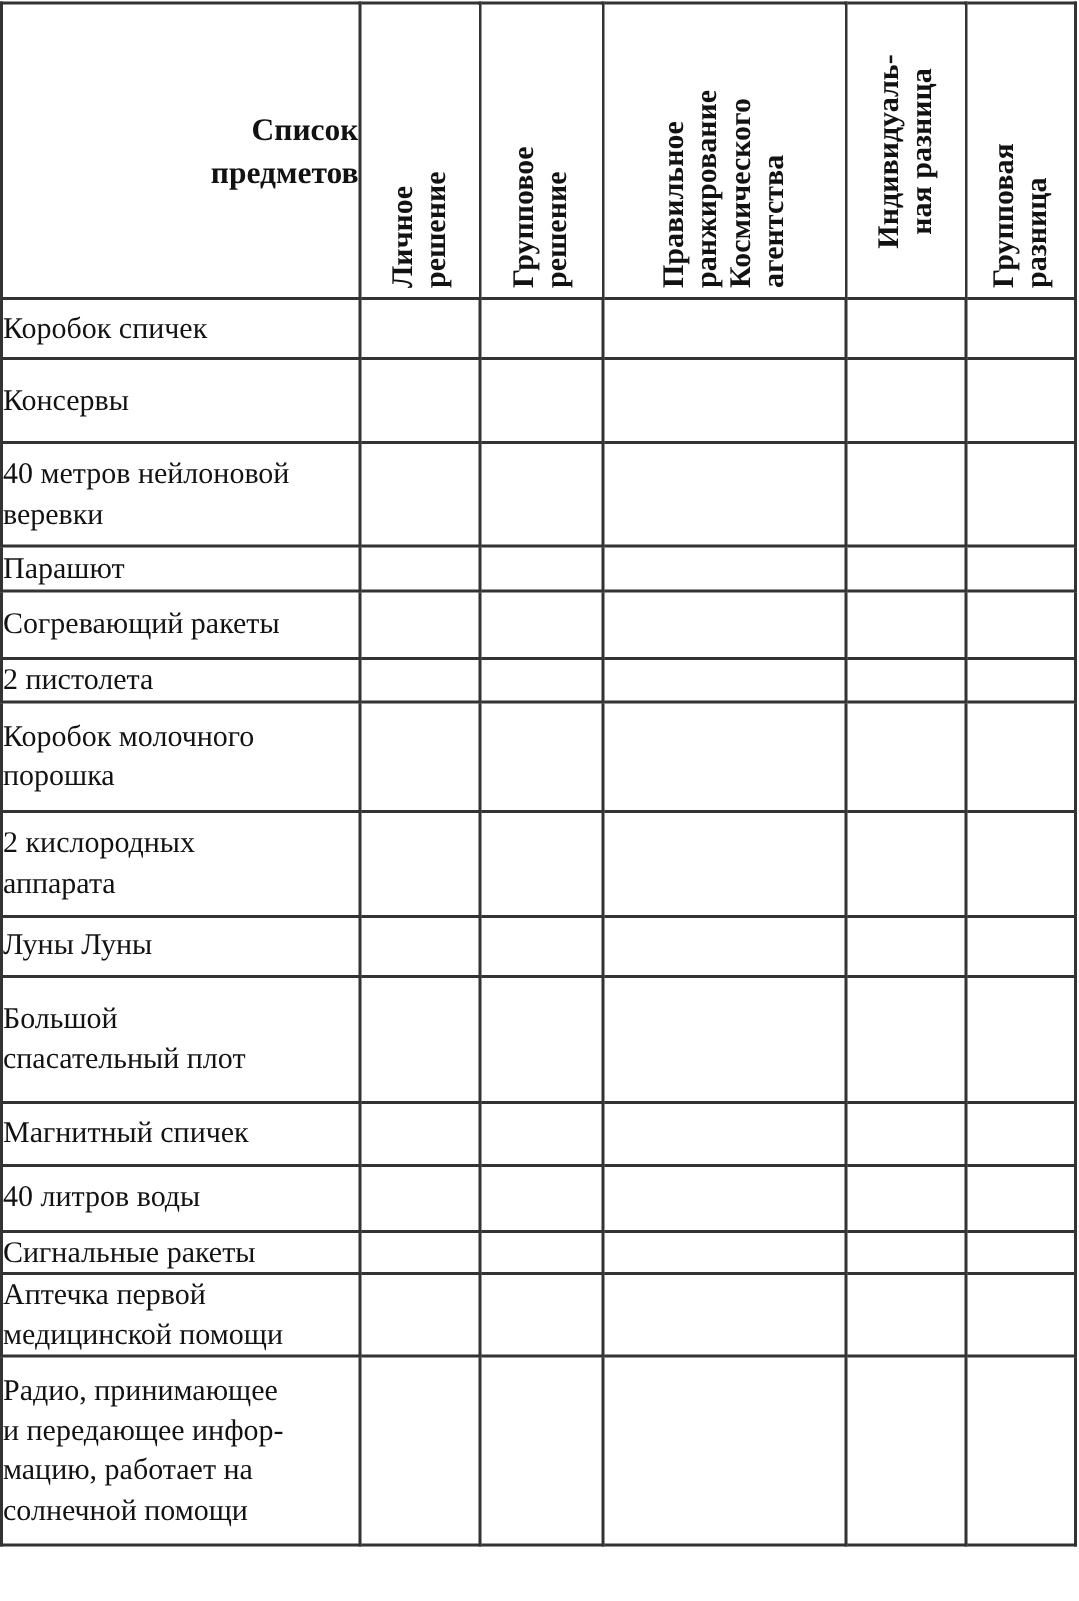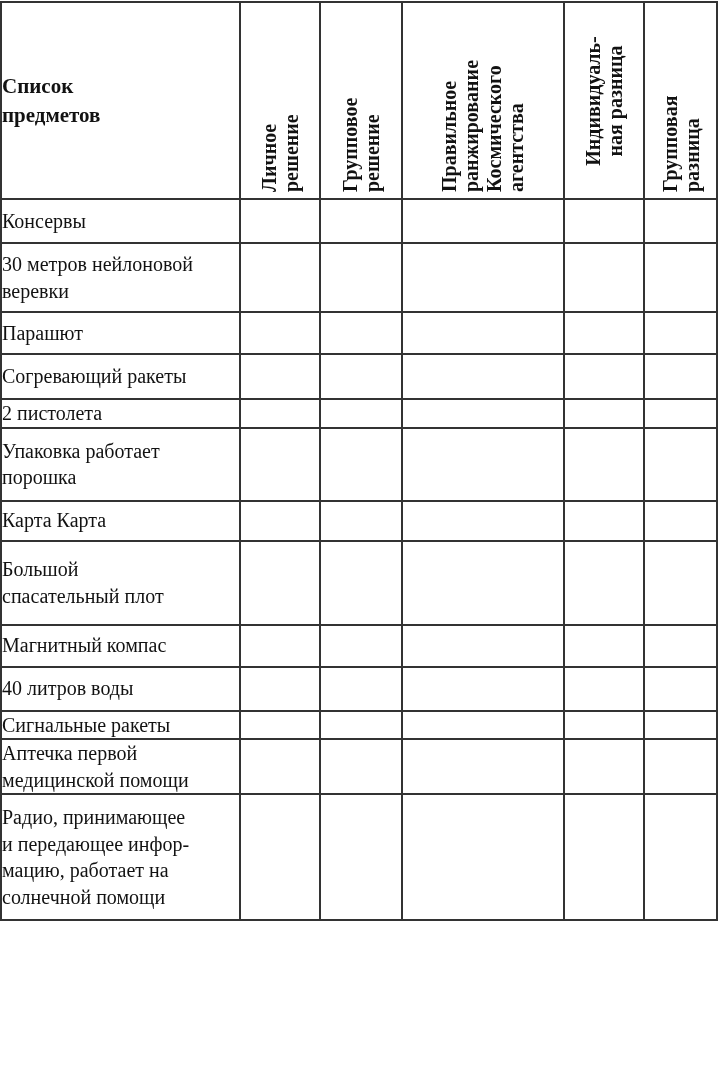--- a/index.html
+++ b/index.html
@@ -23,21 +23,21 @@
   table.rank-table td {
     border: 2px solid #333333;
     background: #ffffff;
     padding: 0;
     overflow: hidden;
   }
   th.corner {
     font-weight: bold;
     font-size: 21px;
     line-height: 1.35;
-    text-align: left;
+    text-align: right;
     vertical-align: middle;
     white-space: pre-line;
   }
   th.vcol {
     position: relative;
     font-weight: bold;
   }
   th.vcol .rot {
     position: absolute;
     left: 50%;
@@ -99,38 +99,46 @@
           <div class="rot center">Индивидуаль-
 ная разница</div>
         </th>
       <th class="vcol">
           <div class="rot">Групповая
 разница</div>
         </th>
     </tr>
   </thead>
   <tbody>
-    <tr style="height:44px">
+    <tr style="height:40px">
+      <td class="item">Коробок спичек</td>
+      <td class="blank"></td>
+      <td class="blank"></td>
+      <td class="blank"></td>
+      <td class="blank"></td>
+      <td class="blank"></td>
+    </tr>
+    <tr style="height:56px">
       <td class="item">Консервы</td>
       <td class="blank"></td>
       <td class="blank"></td>
       <td class="blank"></td>
       <td class="blank"></td>
       <td class="blank"></td>
     </tr>
     <tr style="height:69px">
-      <td class="item">30 метров нейлоновой
+      <td class="item">40 метров нейлоновой
 веревки</td>
       <td class="blank"></td>
       <td class="blank"></td>
       <td class="blank"></td>
       <td class="blank"></td>
       <td class="blank"></td>
     </tr>
-    <tr style="height:42px">
+    <tr style="height:30px">
       <td class="item">Парашют</td>
       <td class="blank"></td>
       <td class="blank"></td>
       <td class="blank"></td>
       <td class="blank"></td>
       <td class="blank"></td>
     </tr>
     <tr style="height:45px">
       <td class="item">Согревающий ракеты</td>
       <td class="blank"></td>
@@ -141,47 +149,56 @@
     </tr>
     <tr style="height:27px">
       <td class="item">2 пистолета</td>
       <td class="blank"></td>
       <td class="blank"></td>
       <td class="blank"></td>
       <td class="blank"></td>
       <td class="blank"></td>
     </tr>
     <tr style="height:73px">
-      <td class="item">Упаковка работает
+      <td class="item">Коробок молочного
 порошка</td>
       <td class="blank"></td>
       <td class="blank"></td>
       <td class="blank"></td>
       <td class="blank"></td>
       <td class="blank"></td>
     </tr>
+    <tr style="height:70px">
+      <td class="item">2 кислородных
+аппарата</td>
+      <td class="blank"></td>
+      <td class="blank"></td>
+      <td class="blank"></td>
+      <td class="blank"></td>
+      <td class="blank"></td>
+    </tr>
     <tr style="height:40px">
-      <td class="item">Карта Карта</td>
+      <td class="item">Луны Луны</td>
       <td class="blank"></td>
       <td class="blank"></td>
       <td class="blank"></td>
       <td class="blank"></td>
       <td class="blank"></td>
     </tr>
     <tr style="height:84px">
       <td class="item">Большой
 спасательный плот</td>
       <td class="blank"></td>
       <td class="blank"></td>
       <td class="blank"></td>
       <td class="blank"></td>
       <td class="blank"></td>
     </tr>
     <tr style="height:42px">
-      <td class="item">Магнитный компас</td>
+      <td class="item">Магнитный спичек</td>
       <td class="blank"></td>
       <td class="blank"></td>
       <td class="blank"></td>
       <td class="blank"></td>
       <td class="blank"></td>
     </tr>
     <tr style="height:44px">
       <td class="item">40 литров воды</td>
       <td class="blank"></td>
       <td class="blank"></td>

